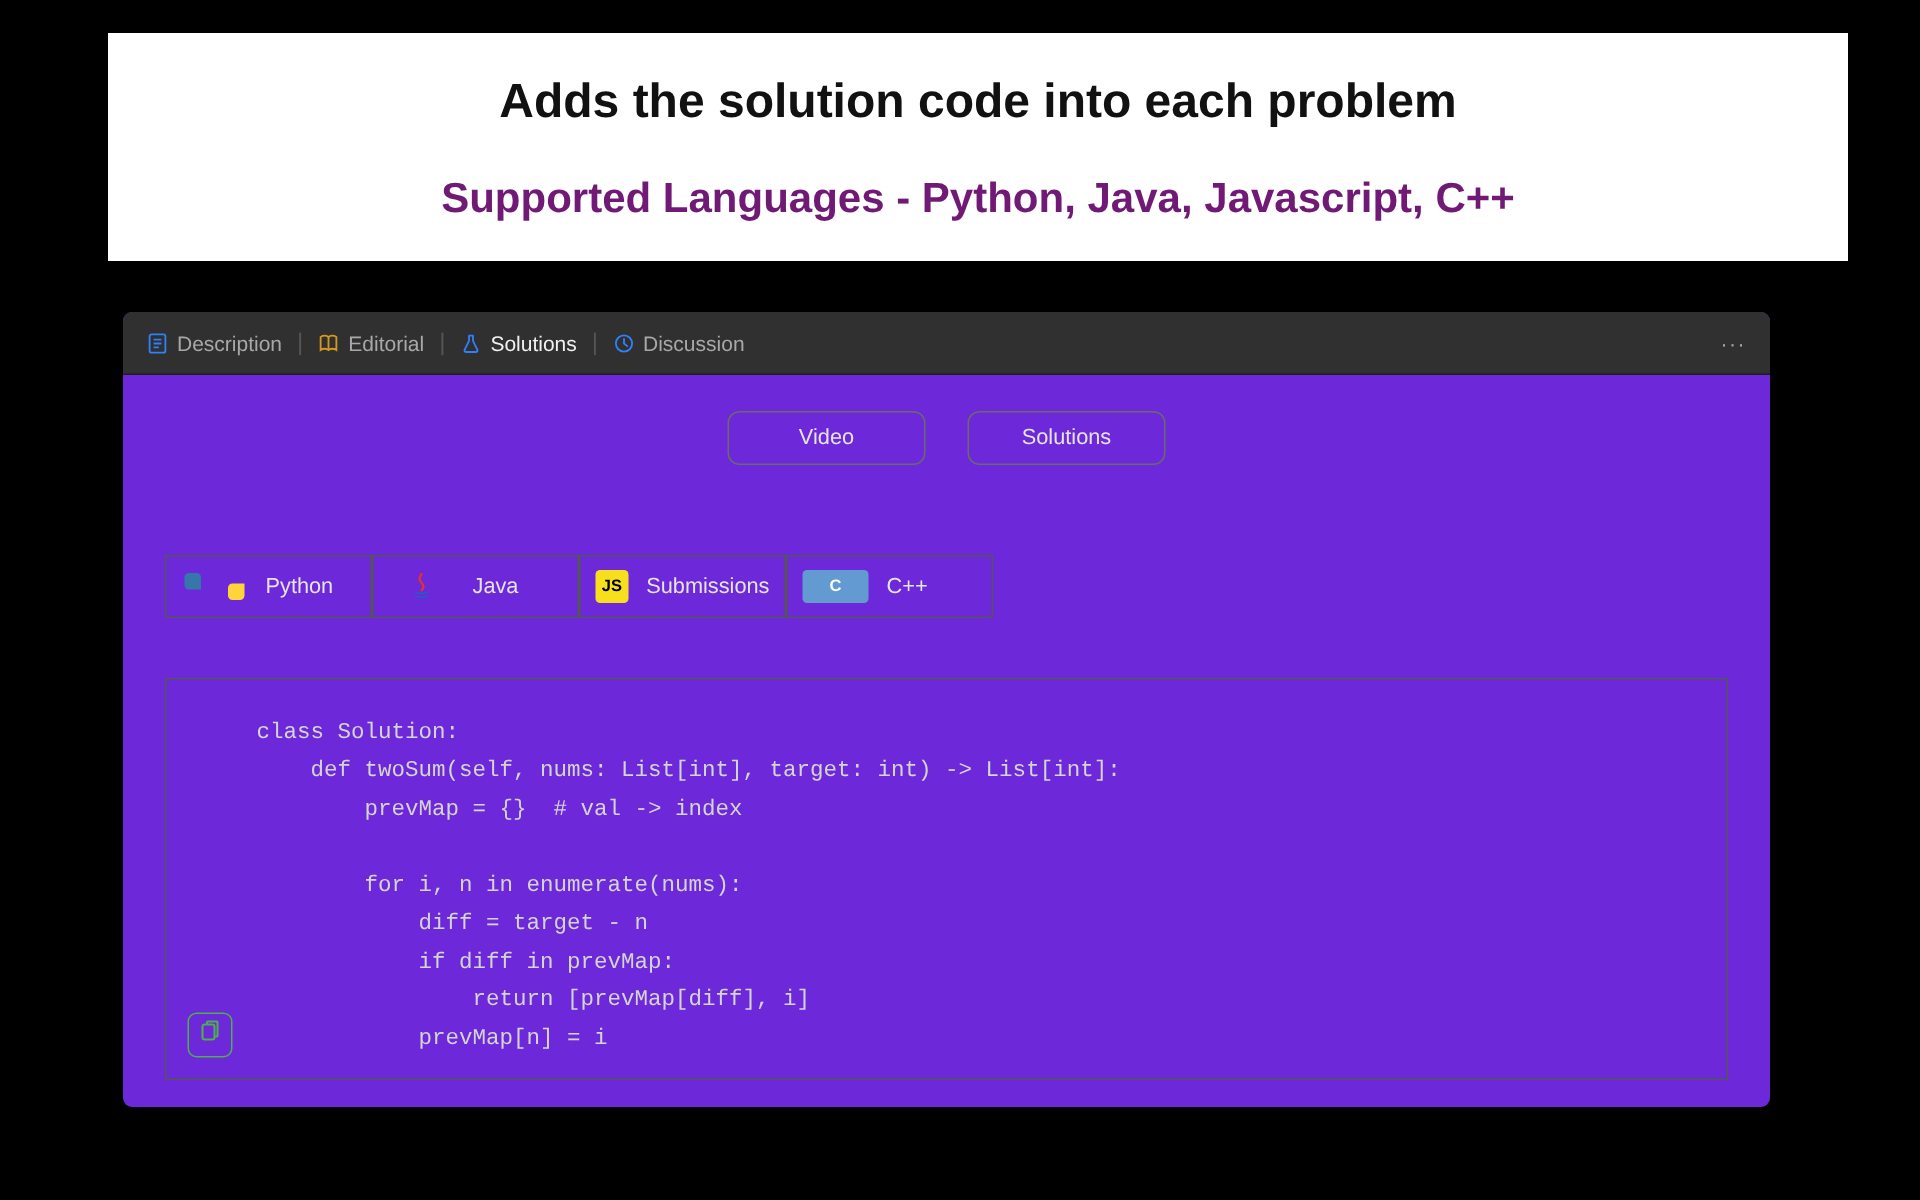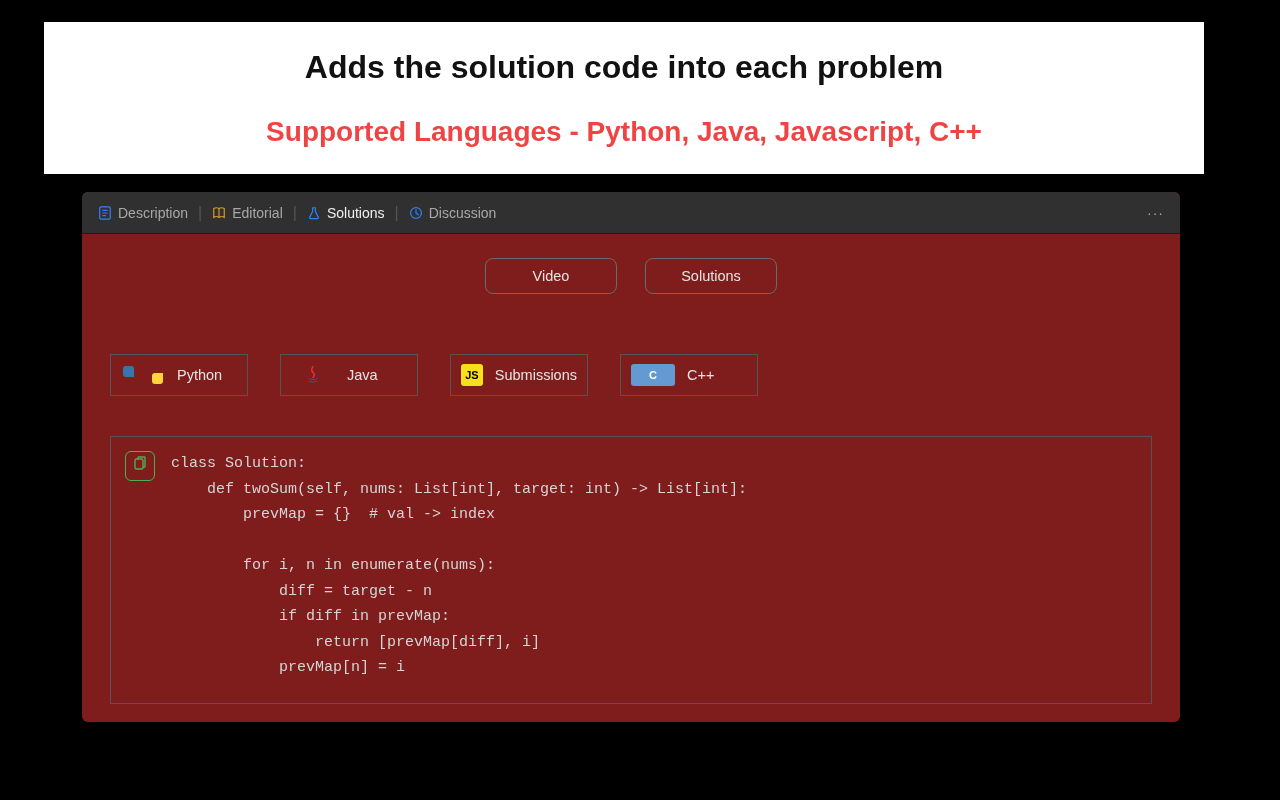--- a/index.html
+++ b/index.html
@@ -6,40 +6,40 @@
   body {
     width: 1280px;
     height: 800px;
     background: #000;
     font-family: "Segoe UI", Arial, sans-serif;
     overflow: hidden;
   }
   .banner {
     position: absolute;
     top: 22px;
-    left: 44px;
+    left: 72px;
     width: 1160px;
     height: 152px;
     background: #fff;
     display: flex;
     flex-direction: column;
     align-items: center;
     justify-content: center;
     gap: 30px;
   }
   .banner h1 { font-size: 32px; font-weight: 800; color: #111; }
-  .banner h2 { font-size: 28px; font-weight: 800; color: #ef4444; }
+  .banner h2 { font-size: 28px; font-weight: 800; color: #701a75; }
 
   .ide {
     position: absolute;
-    top: 192px;
+    top: 208px;
     left: 82px;
     width: 1098px;
     height: 530px;
-    background: #7f1d1d;
+    background: #6d28d9;
     border-radius: 6px;
     overflow: hidden;
     display: flex;
     flex-direction: column;
   }
   .tabbar {
     height: 42px;
     background: #303030;
     display: flex;
     align-items: center;
@@ -81,21 +81,21 @@
     color: #e4e4e4;
     font-size: 14.5px;
     display: flex;
     align-items: center;
     justify-content: center;
     cursor: pointer;
   }
 
   .langrow {
     display: flex;
-    gap: 32px;
+    gap: 0;
     margin: 60px 0 0 28px;
   }
   .langbtn {
     width: 138px;
     height: 42px;
     border: 1px solid #555;
     background: transparent;
     display: flex;
     align-items: center;
     gap: 12px;
@@ -125,20 +125,21 @@
   .ic-cpp { background: #649ad2; color: #fff; }
 
   .codebox {
     margin: 40px 28px 18px 28px;
     border: 1px solid #555;
     flex: 1;
     display: flex;
     padding: 14px 14px;
     gap: 16px;
     overflow: hidden;
+    align-items: flex-end;
   }
   .copybtn {
     width: 30px; height: 30px;
     border: 1px solid #4caf50;
     border-radius: 6px;
     display: flex; align-items: center; justify-content: center;
     cursor: pointer;
     flex-shrink: 0;
   }
   .copybtn svg { width: 16px; height: 16px; }

